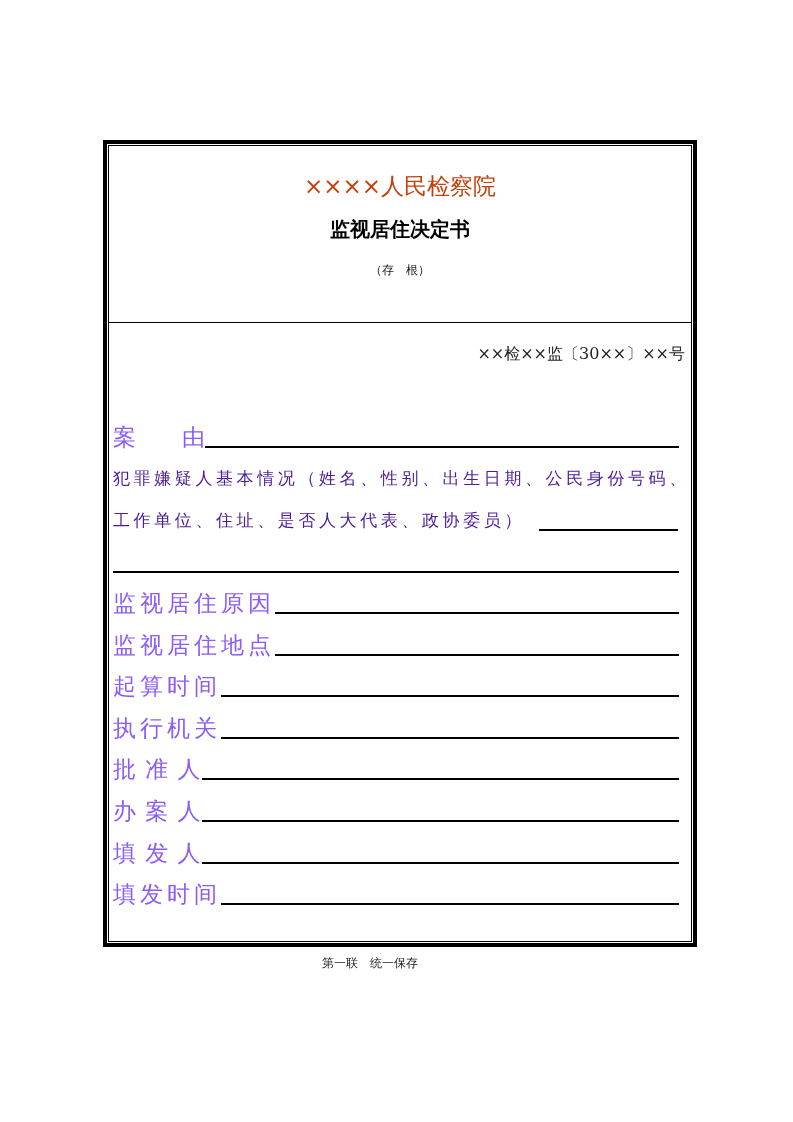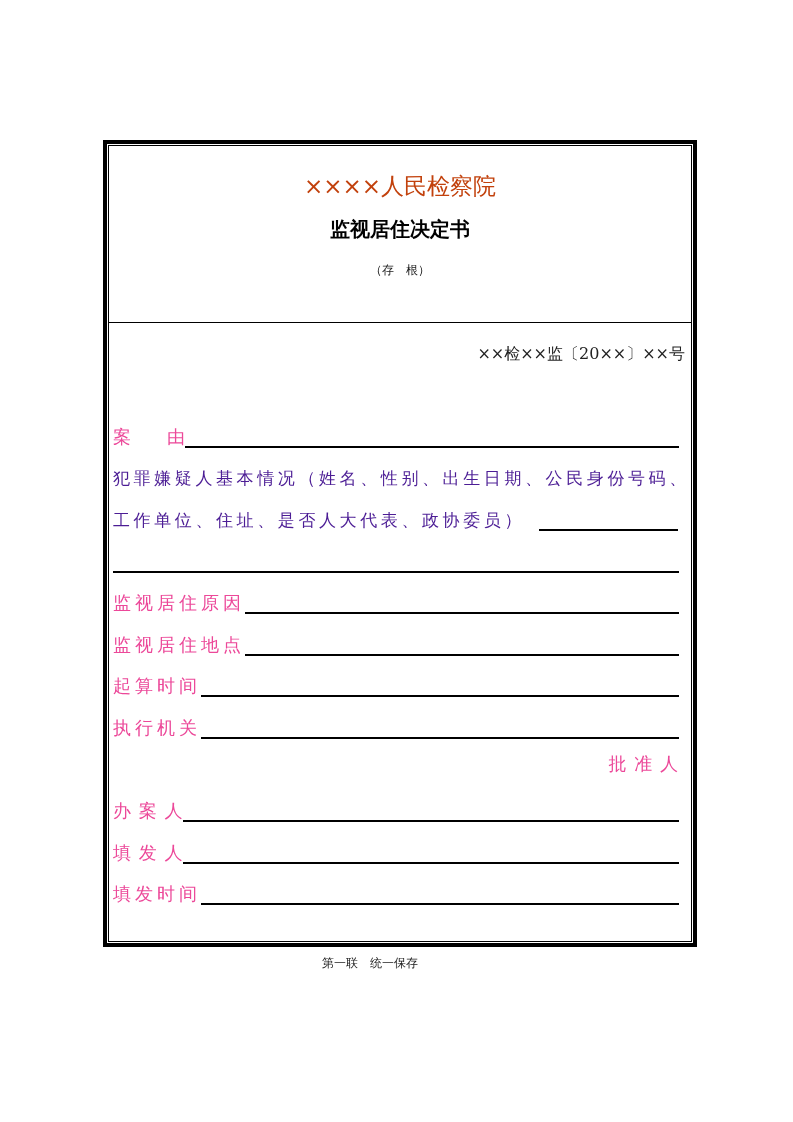--- a/index.html
+++ b/index.html
@@ -87,24 +87,24 @@
     }
     .row {
       position: absolute;
       left: 113px;
       width: 566px;
       height: 30px;
       display: flex;
       align-items: flex-end;
     }
     .row .label {
-      font-size: 18px;
+      font-size: 23px;
       line-height: 24px;
       letter-spacing: 4px;
-      color: #ec4899;
+      color: #8b5cf6;
       white-space: pre;
       flex: 0 0 auto;
       padding-bottom: 1px;
     }
     .row .blank {
       flex: 1 1 auto;
       border-bottom: 2.5px solid #000;
       height: 0;
       margin-bottom: 2px;
       margin-left: 0;
@@ -150,21 +150,21 @@
 <body>
 
 <div class="frame-outer"></div>
 <div class="frame-inner"></div>
 <div class="header-sep"></div>
 
 <div class="org-title">××××人民检察院</div>
 <div class="doc-title">监视居住决定书</div>
 <div class="doc-subtitle">（存　根）</div>
 
-<div class="doc-number">××检××监〔20××〕××号</div>
+<div class="doc-number">××检××监〔30××〕××号</div>
 
 <div class="row" style="top:420px;">
   <span class="label" style="letter-spacing:0;">案　　由</span>
   <span class="blank"></span>
 </div>
 
 <div class="text-line" style="top:466px;">犯罪嫌疑人基本情况（姓名、性别、出生日期、公民身份号码、</div>
 <div class="text-line" style="top:508px;">工作单位、住址、是否人大代表、政协委员）</div>
 <div class="inline-blank"></div>
 <div class="full-blank"></div>
@@ -182,21 +182,21 @@
 <div class="row" style="top:669px;">
   <span class="label">起算时间</span>
   <span class="blank"></span>
 </div>
 
 <div class="row" style="top:711px;">
   <span class="label">执行机关</span>
   <span class="blank"></span>
 </div>
 
-<div class="row" style="top:752px;flex-direction:column;">
+<div class="row" style="top:752px;">
   <span class="label" style="letter-spacing:1px;">批 准 人</span>
   <span class="blank"></span>
 </div>
 
 <div class="row" style="top:794px;">
   <span class="label" style="letter-spacing:1px;">办 案 人</span>
   <span class="blank"></span>
 </div>
 
 <div class="row" style="top:836px;">

